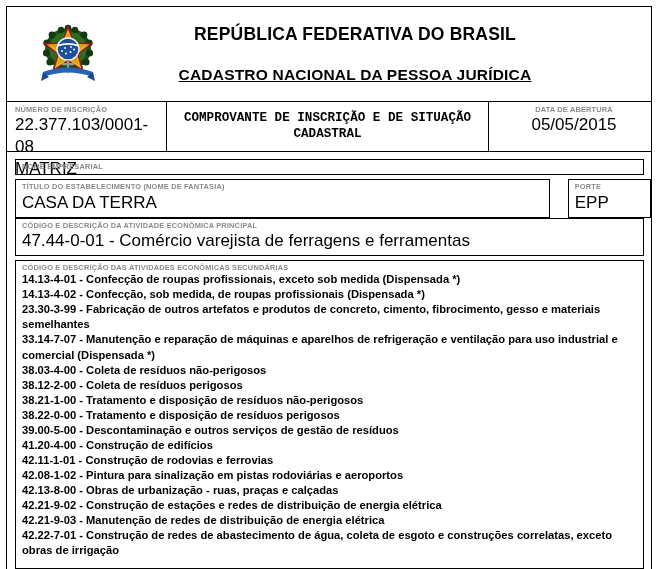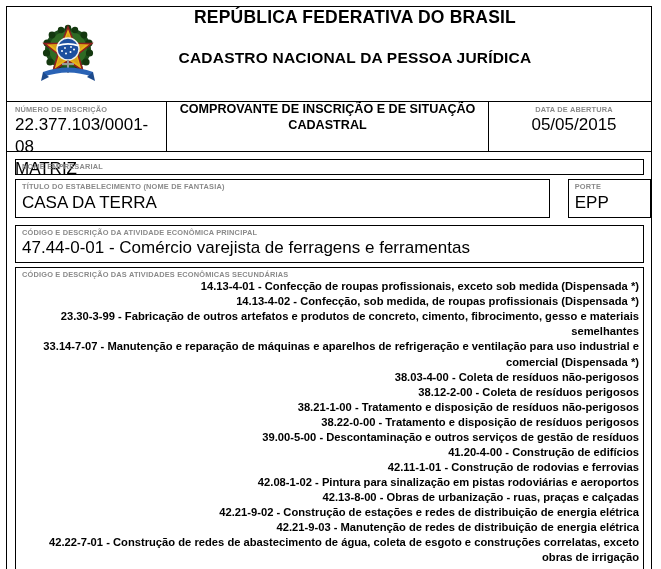--- a/index.html
+++ b/index.html
@@ -21,20 +21,21 @@
     width: 646px;
     height: 640px;           
     border: 1.5px solid #000;
     box-sizing: border-box;
     background: #fff;
   }
 
   
   .masthead {
     display: flex;
+    align-items: center;
     height: 95px;
     border-bottom: 1.5px solid #000;
     box-sizing: border-box;
   }
   .crest-cell {
     width: 122px;
     display: flex;
     align-items: center;
     justify-content: center;
     flex: 0 0 122px;
@@ -50,38 +51,40 @@
     font-weight: bold;
     color: #000;
     letter-spacing: .2px;
     margin-bottom: 21px;
   }
   .title-sub {
     font-size: 15.5px;
     font-weight: bold;
     color: #000;
     letter-spacing: .2px;
+    text-decoration: underline;
   }
 
   
   .strip {
     display: flex;
     height: 50px;
     border-bottom: 1.5px solid #000;
     box-sizing: border-box;
   }
   .strip-cell { box-sizing: border-box; padding: 3px 0 0 8px; }
   .cell-numero { width: 160px; flex: 0 0 160px; border-right: 1.5px solid #000; }
   .cell-doc {
     flex: 1 1 auto;
     border-right: 1.5px solid #000;
     display: flex;
-    align-items: flex-start;
+    align-items: center;
     justify-content: center;
     padding: 0 6px;
+    font-family: Liberation Mono, monospace;
   }
   .cell-data { width: 162px; flex: 0 0 162px; text-align: center; }
   .doc-title {
     font-size: 12.6px;
     font-weight: bold;
     text-align: center;
     line-height: 1.25;
     color: #000;
   }
 
@@ -110,33 +113,32 @@
     border: 1.5px solid #000;
     box-sizing: border-box;
     padding: 2px 0 3px 6px;
     margin-bottom: 4px;
     background: #fff;
   }
   .w-wide  { width: 629px; }
   .w-title { width: 554px; }
   .w-porte { width: 86px; }
 
-  .row-title-porte { display: flex; gap: 18px; margin-bottom: 7px; }
+  .row-title-porte { display: flex; gap: 18px; }
   .row-title-porte .fbox { margin-bottom: 0; }
 
   
   .sec-box { padding-bottom: 10px; }
   .sec-list { margin: 0; padding: 0; list-style: none; }
   .sec-list li {
     font-size: 11.2px;
     font-weight: bold;
     color: #000;
     line-height: 1.345;
     padding-right: 4px;
-    text-align: right;
   }
 </style>
 </head>
 <body>
 
 <div class="page">
 
   <div class="masthead">
     <div class="crest-cell">
       <svg class="crest" width="56" height="62" viewBox="0 0 56 62">

